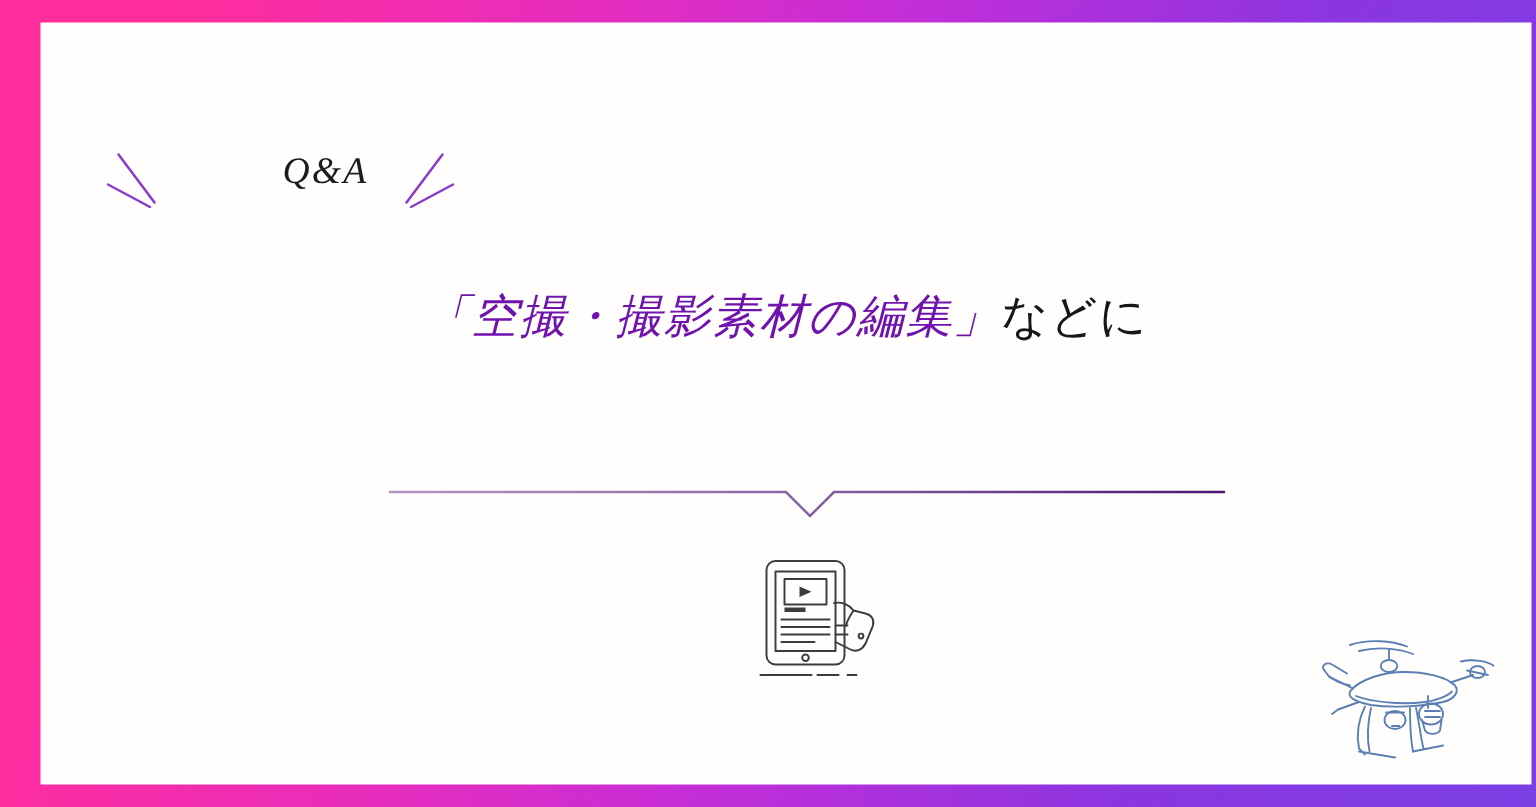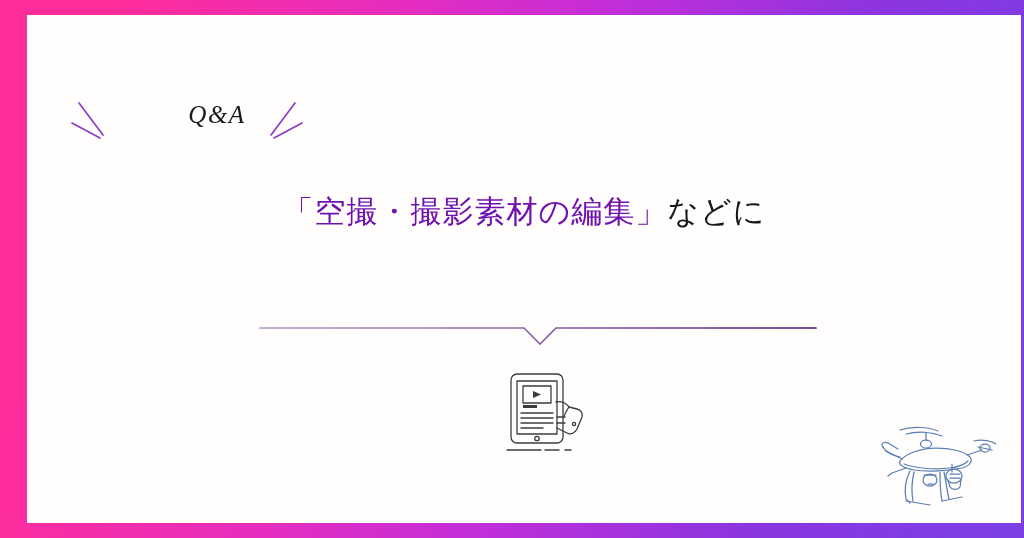--- a/index.html
+++ b/index.html
@@ -50,21 +50,21 @@
     text-align:center;
   }
   .hl-line {
     font-family:"DejaVu Sans", sans-serif;
     font-size:31px;
     line-height:1.55;
     letter-spacing:1px;
     color:#17171a;
     white-space:nowrap;
   }
-  .hl-accent { color:#7012AE; }
+  .hl-accent { color:#7012AE;font-style:italic; }
 
   
   #divider {
     position:absolute;
     left:231px; top:298px;
     width:560px; height:34px;
   }
 
   
   #tablet-illustration {

